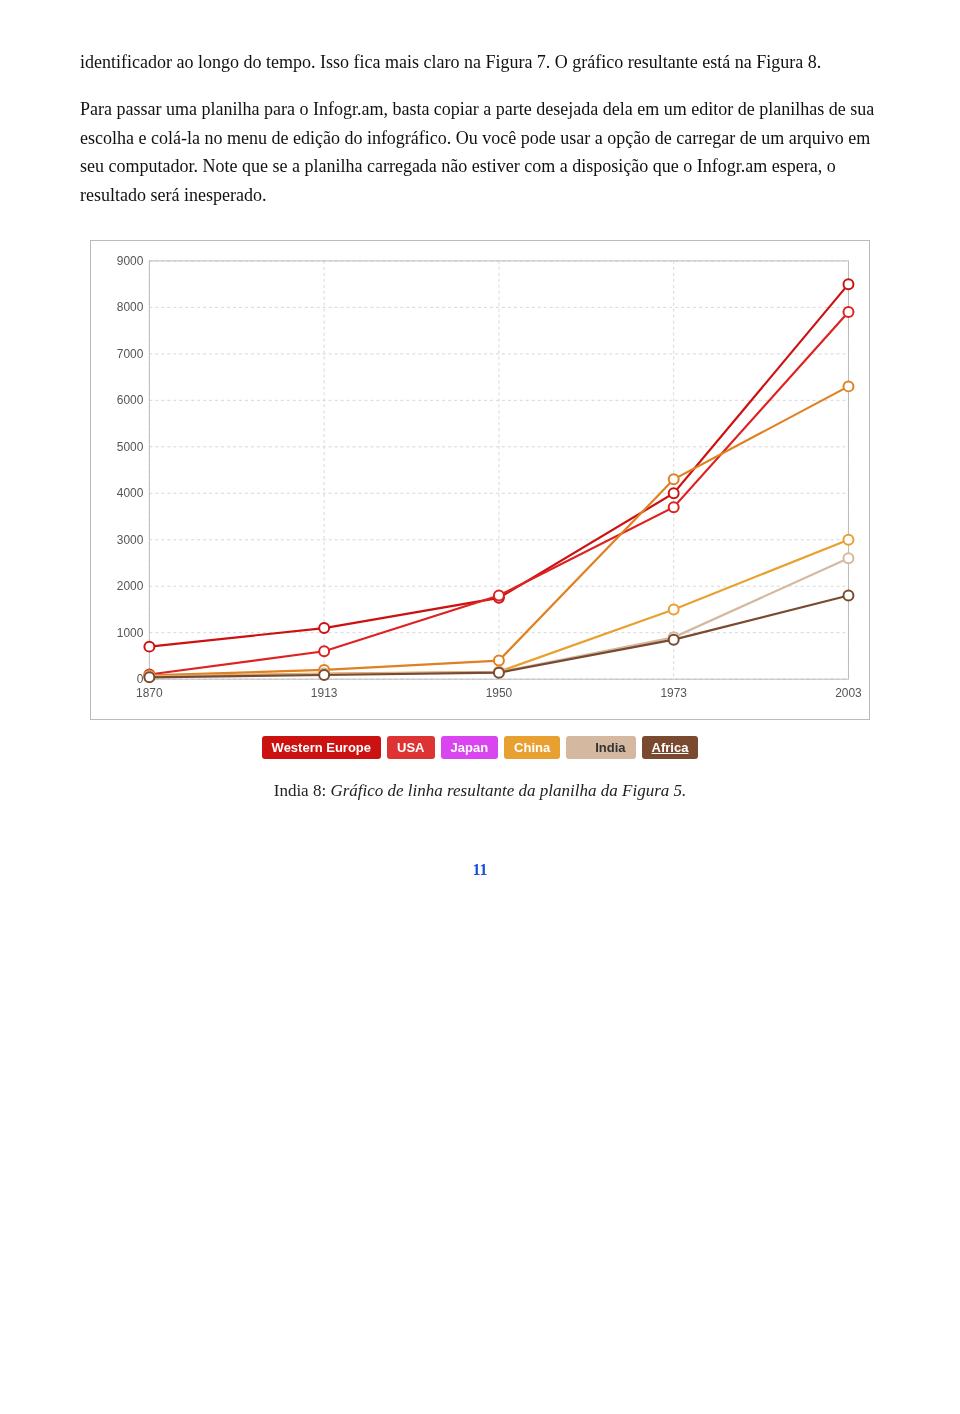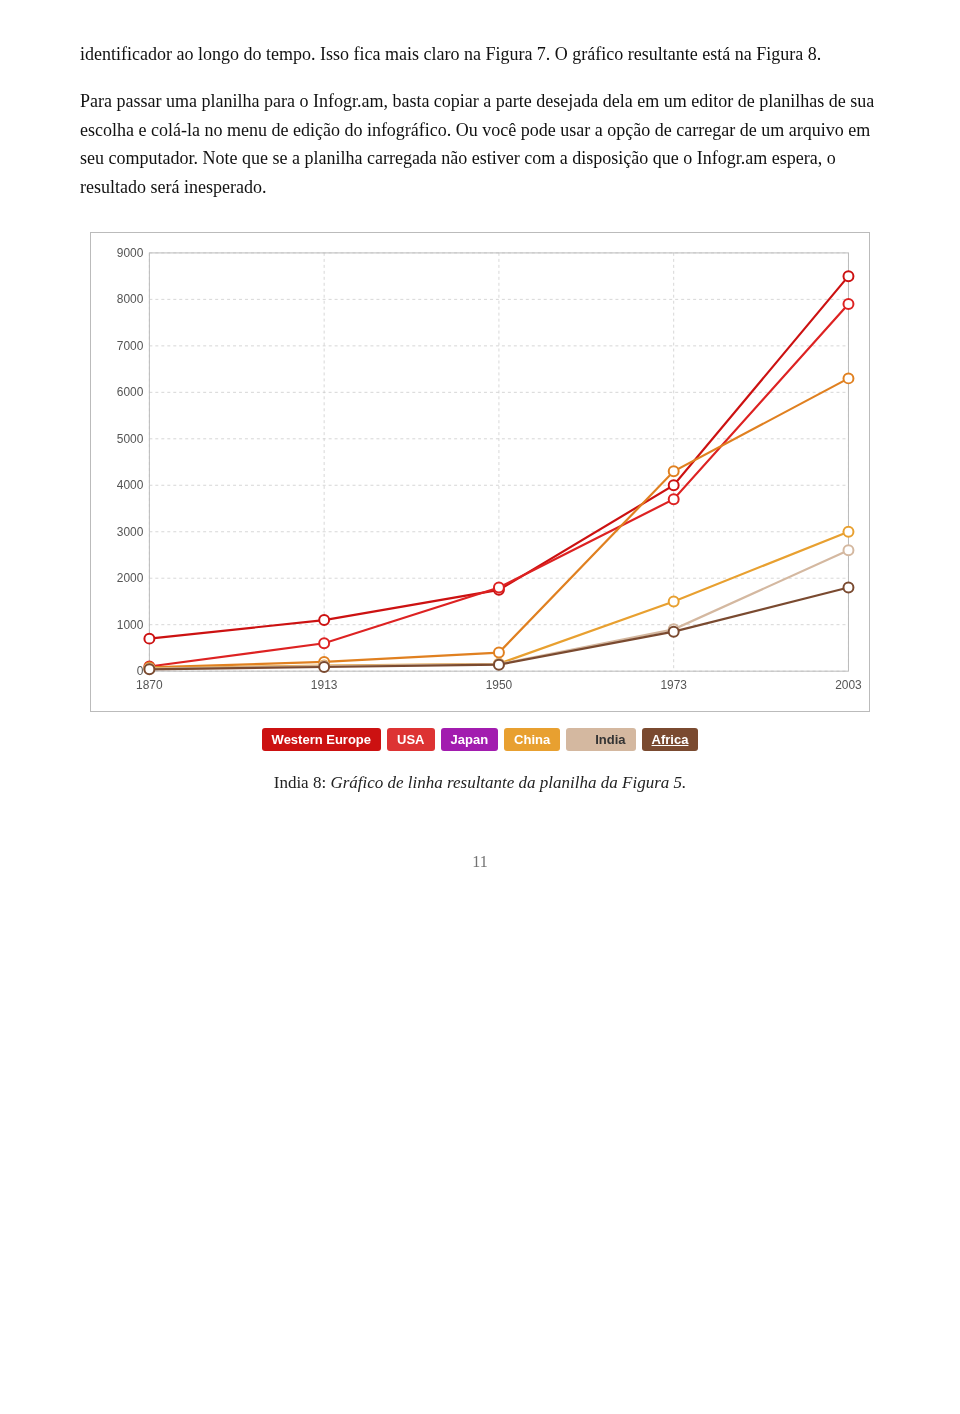--- a/index.html
+++ b/index.html
@@ -8,20 +8,21 @@
       font-family: 'Times New Roman', Times, serif;
       font-size: 18px;
       color: #111;
       width: 960px;
       min-height: 1414px;
       padding: 40px 80px 60px 80px;
     }
     .text-block {
       line-height: 1.6;
       margin-bottom: 18px;
+      margin-top: 8px;
     }
     .chart-container {
       margin: 30px auto;
       width: 780px;
       position: relative;
     }
     .chart-area {
       background: #fff;
       border: 1px solid #bbb;
       position: relative;
@@ -57,21 +58,22 @@
       font-size: 17px;
       color: #222;
     }
     .caption em {
       font-style: italic;
     }
     .page-number {
       text-align: center;
       margin-top: 60px;
       font-size: 16px;
-      color: #737373;
+      color: #1d4ed8;
+      font-weight: bold;
     }
   </style>
 </head>
 <body>
 
 <div class="text-block">
   <span>identificador ao longo do tempo. Isso fica mais claro na Figura 7. O gráfico resultante está na Figura 8.</span>
 </div>
 <div class="text-block">
   <span>Para passar uma planilha para o Infogr.am, basta copiar a parte desejada dela em um editor de planilhas de sua escolha e colá-la no menu de edição do infográfico. Ou você pode usar a opção de carregar de um arquivo em seu computador. Note que se a planilha carregada não estiver com a disposição que o Infogr.am espera, o resultado será inesperado.</span>
@@ -145,21 +147,21 @@
         <circle cx="58" cy="438.1333333333333" r="5" fill="white" stroke="#7a4a30" stroke-width="2"></circle>
         <circle cx="233.5" cy="435.8" r="5" fill="white" stroke="#7a4a30" stroke-width="2"></circle>
         <circle cx="409" cy="433.46666666666664" r="5" fill="white" stroke="#7a4a30" stroke-width="2"></circle>
         <circle cx="584.5" cy="400.3333333333333" r="5" fill="white" stroke="#7a4a30" stroke-width="2"></circle>
         <circle cx="760" cy="356" r="5" fill="white" stroke="#7a4a30" stroke-width="2"></circle>
       </svg>
   </div>
   <div class="legend-bar" id="legend-bar">
       <div class="legend-item" style="background-color: rgb(204, 17, 17);">Western Europe</div>
       <div class="legend-item" style="background-color: rgb(221, 51, 51);">USA</div>
-      <div class="legend-item" style="background-color: #a21caf;">Japan</div>
+      <div class="legend-item" style="background-color: #d946ef;">Japan</div>
       <div class="legend-item" style="background-color: rgb(232, 160, 48);">China</div>
       <div class="legend-item" style="background-color: rgb(212, 184, 160); color: rgb(51, 51, 51); padding-left: 29px;">India</div>
       <div class="legend-item" style="background-color: rgb(122, 74, 48); text-decoration: underline;">Africa</div>
     </div>
   <div class="caption">
     <span>India 8:</span>
     <em>Gráfico de linha resultante da planilha da Figura 5.</em>
   </div>
 </div>
 

